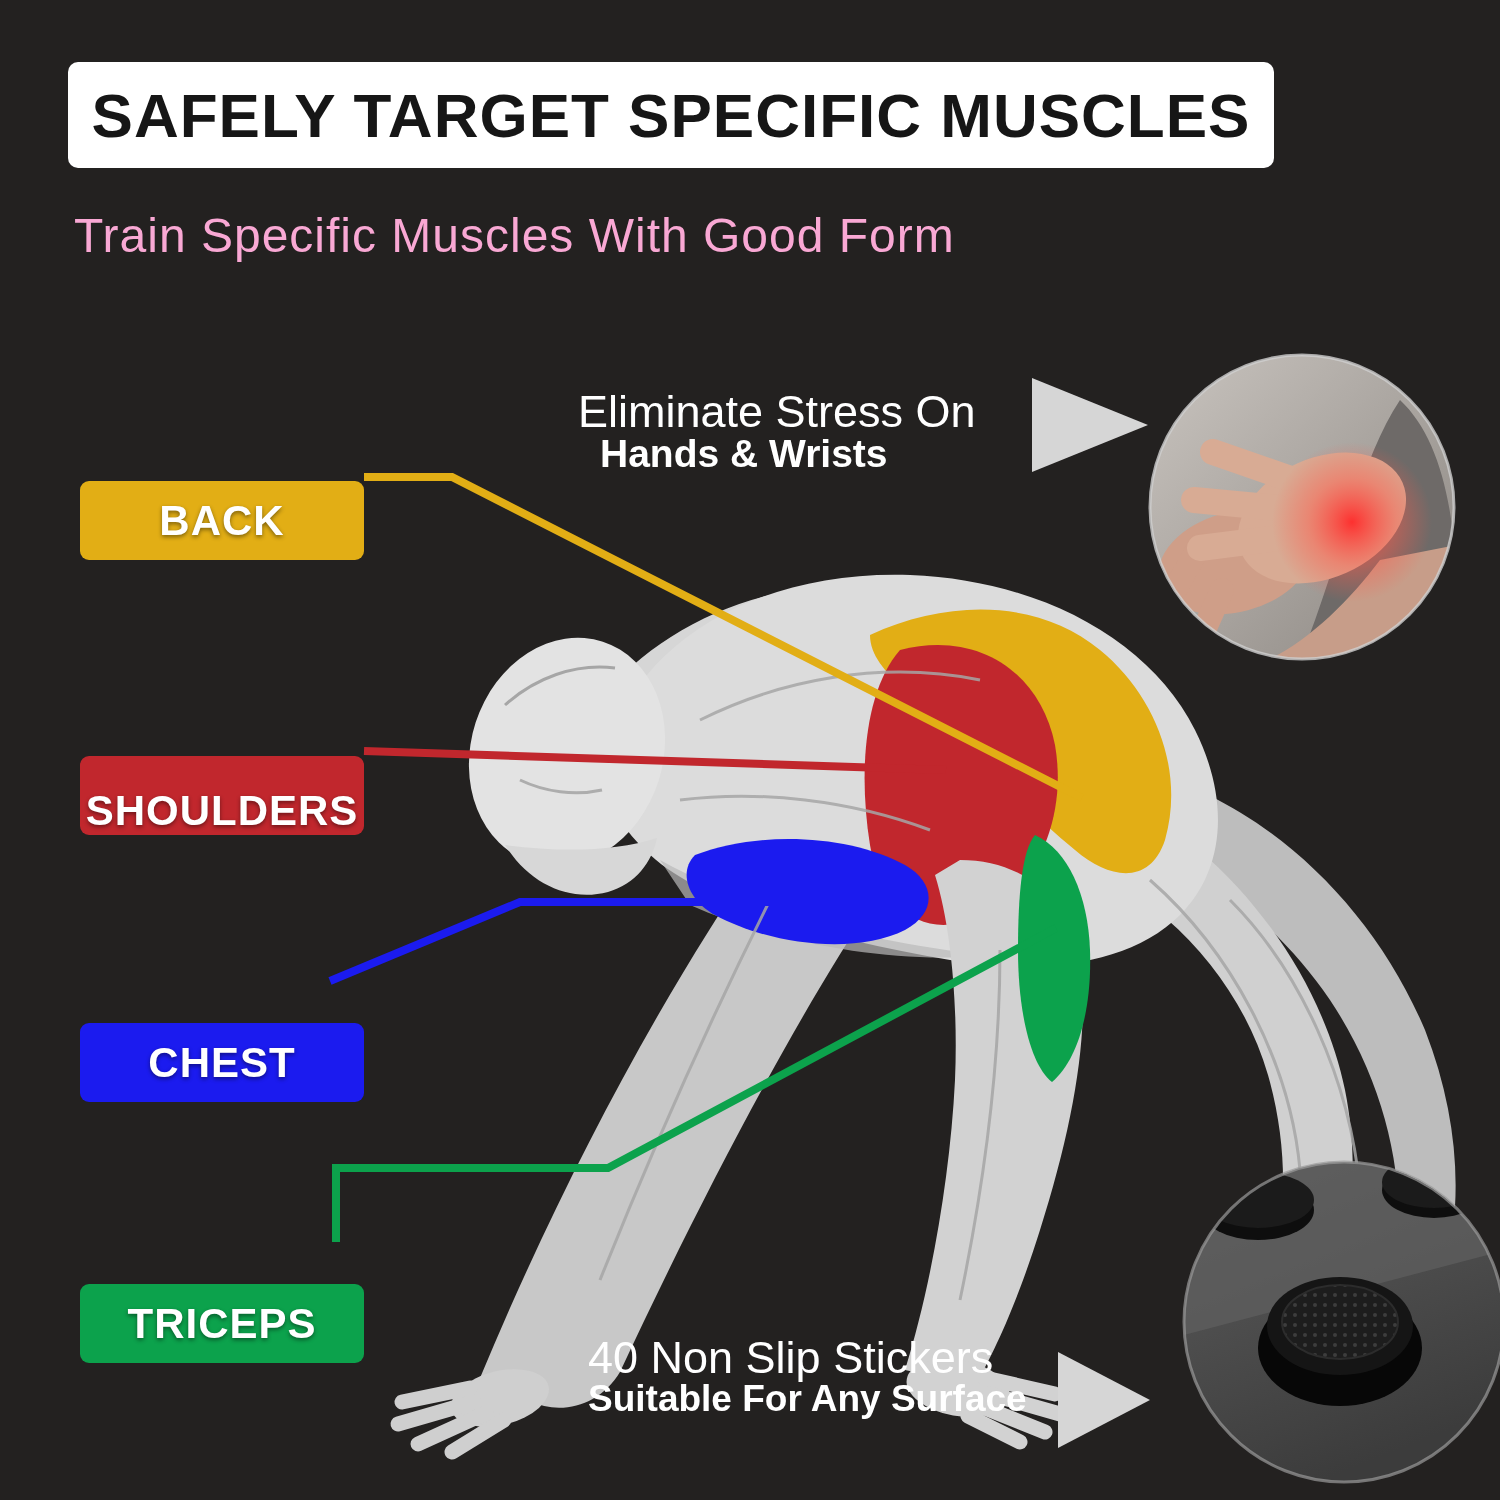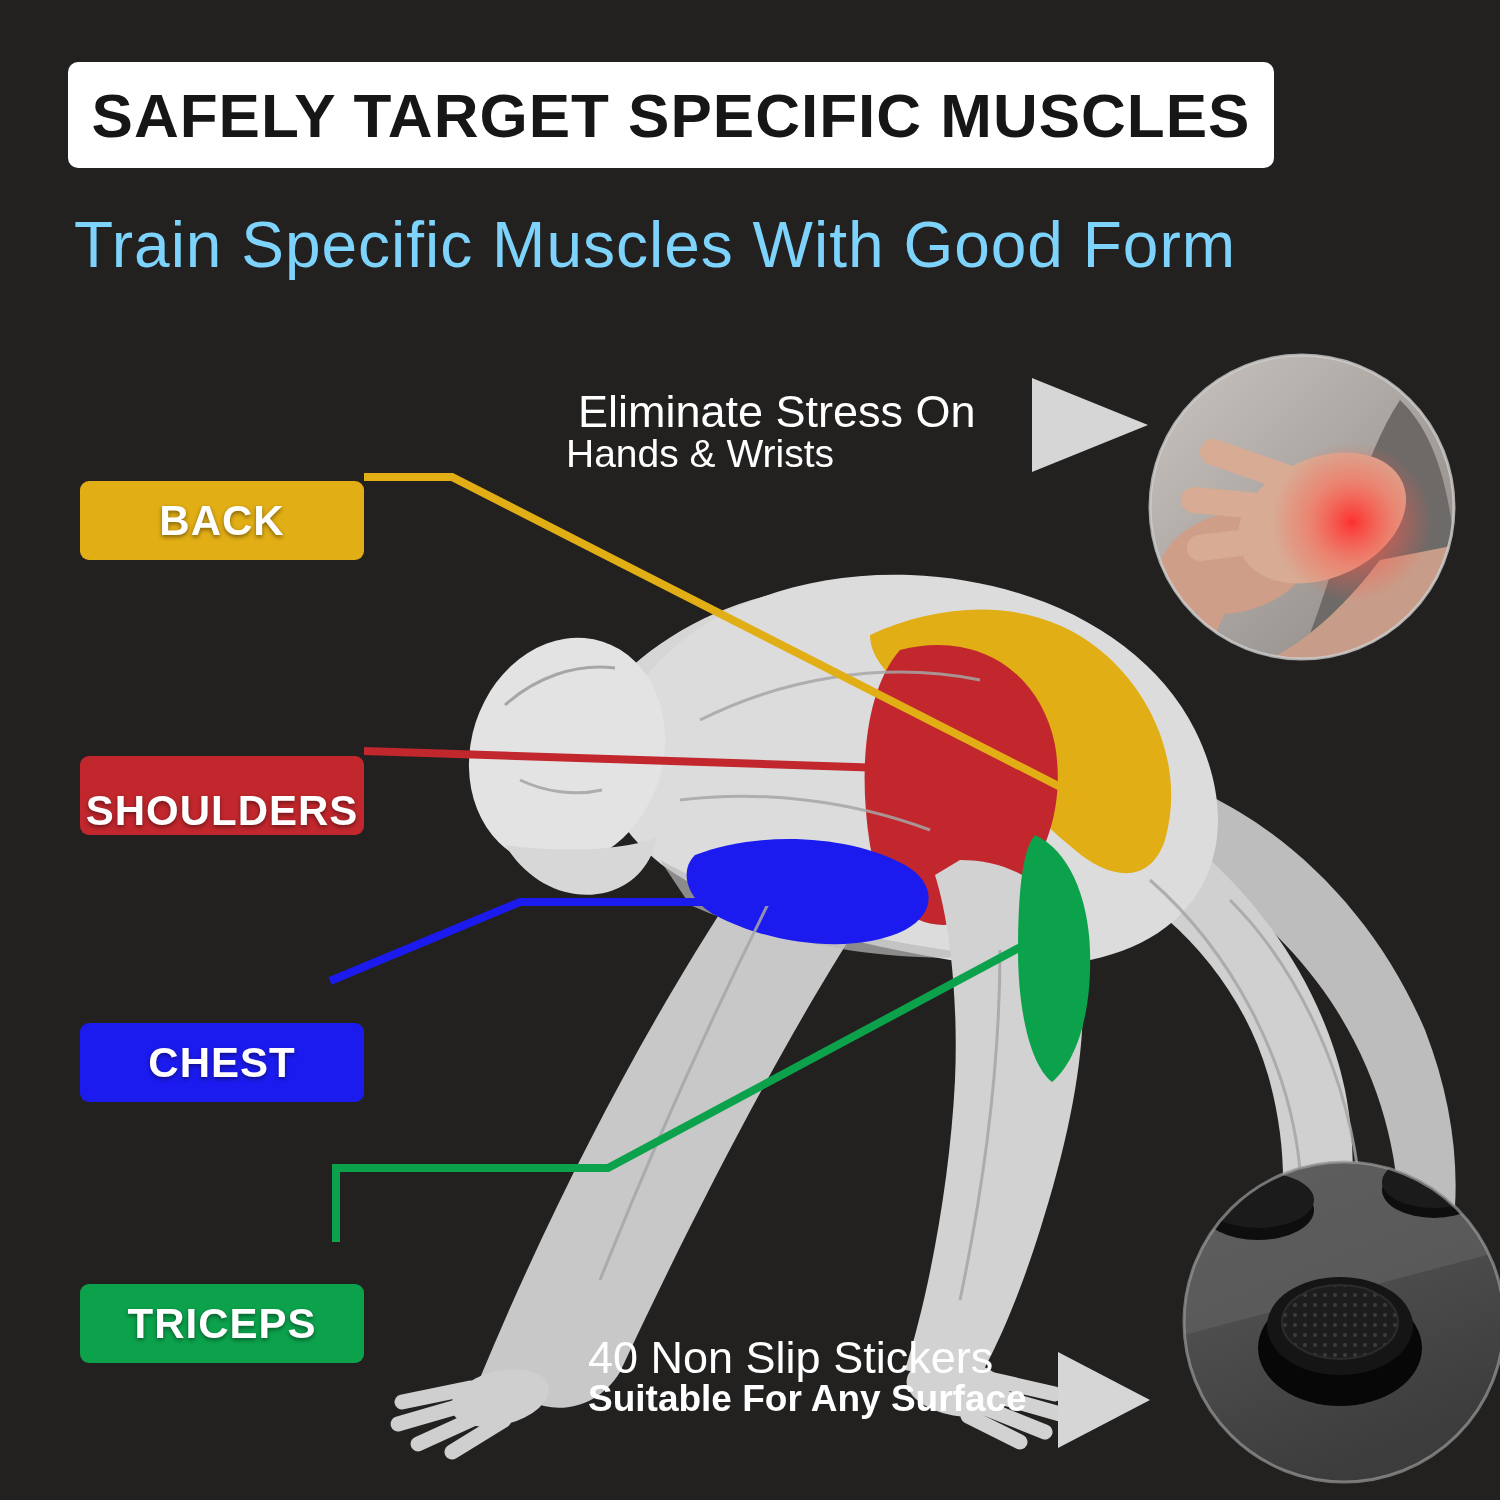--- a/index.html
+++ b/index.html
@@ -12,39 +12,39 @@
   .banner{
     position:absolute;left:68px;top:62px;width:1206px;height:106px;
     background:#ffffff;border-radius:10px;
     display:flex;align-items:center;justify-content:center;
   }
   .banner span{
     font-weight:700;font-size:62px;letter-spacing:1px;color:#161616;white-space:nowrap;
   }
   .subtitle{
     position:absolute;left:74px;top:208px;width:1380px;
-    font-size:64px;font-weight:400;letter-spacing:1px;color:#7dd3fc;white-space:nowrap;
+    font-size:48px;font-weight:400;letter-spacing:1px;color:#f9a8d4;white-space:nowrap;
   }
 
   .badge{
     position:absolute;width:284px;height:79px;border-radius:9px;
     display:flex;align-items:center;justify-content:center;
     color:#ffffff;font-weight:700;font-size:42px;letter-spacing:1px;
     text-shadow:0 2px 4px rgba(0,0,0,.45);
     margin-top:44px;
   }
   .badge-back{left:80px;top:437px;background:#e2ae15;}
   .badge-shoulders{left:80px;top:712px;background:#c1272d;align-items:flex-end;}
   .badge-chest{left:80px;top:979px;background:#1b1bef;}
   .badge-triceps{left:80px;top:1240px;background:#0ca24c;}
 
   .callout-title{position:absolute;color:#ffffff;font-weight:400;white-space:nowrap;margin-top:14px;}
   .callout-sub{position:absolute;color:#ffffff;white-space:nowrap;}
   .wrist-title{left:578px;top:372px;font-size:45px;}
-  .wrist-sub{left:566px;top:432px;font-size:39px;font-weight:400;}
+  .wrist-sub{left:600px;top:432px;font-size:39px;font-weight:700;}
   .stickers-title{left:588px;top:1318px;font-size:45px;}
   .stickers-sub{left:588px;top:1378px;font-size:37px;font-weight:700;}
 </style>
 </head>
 <body>
 
 <div class="stage">
 
   <svg class="art" viewBox="0 0 1500 1500">
     <defs>

